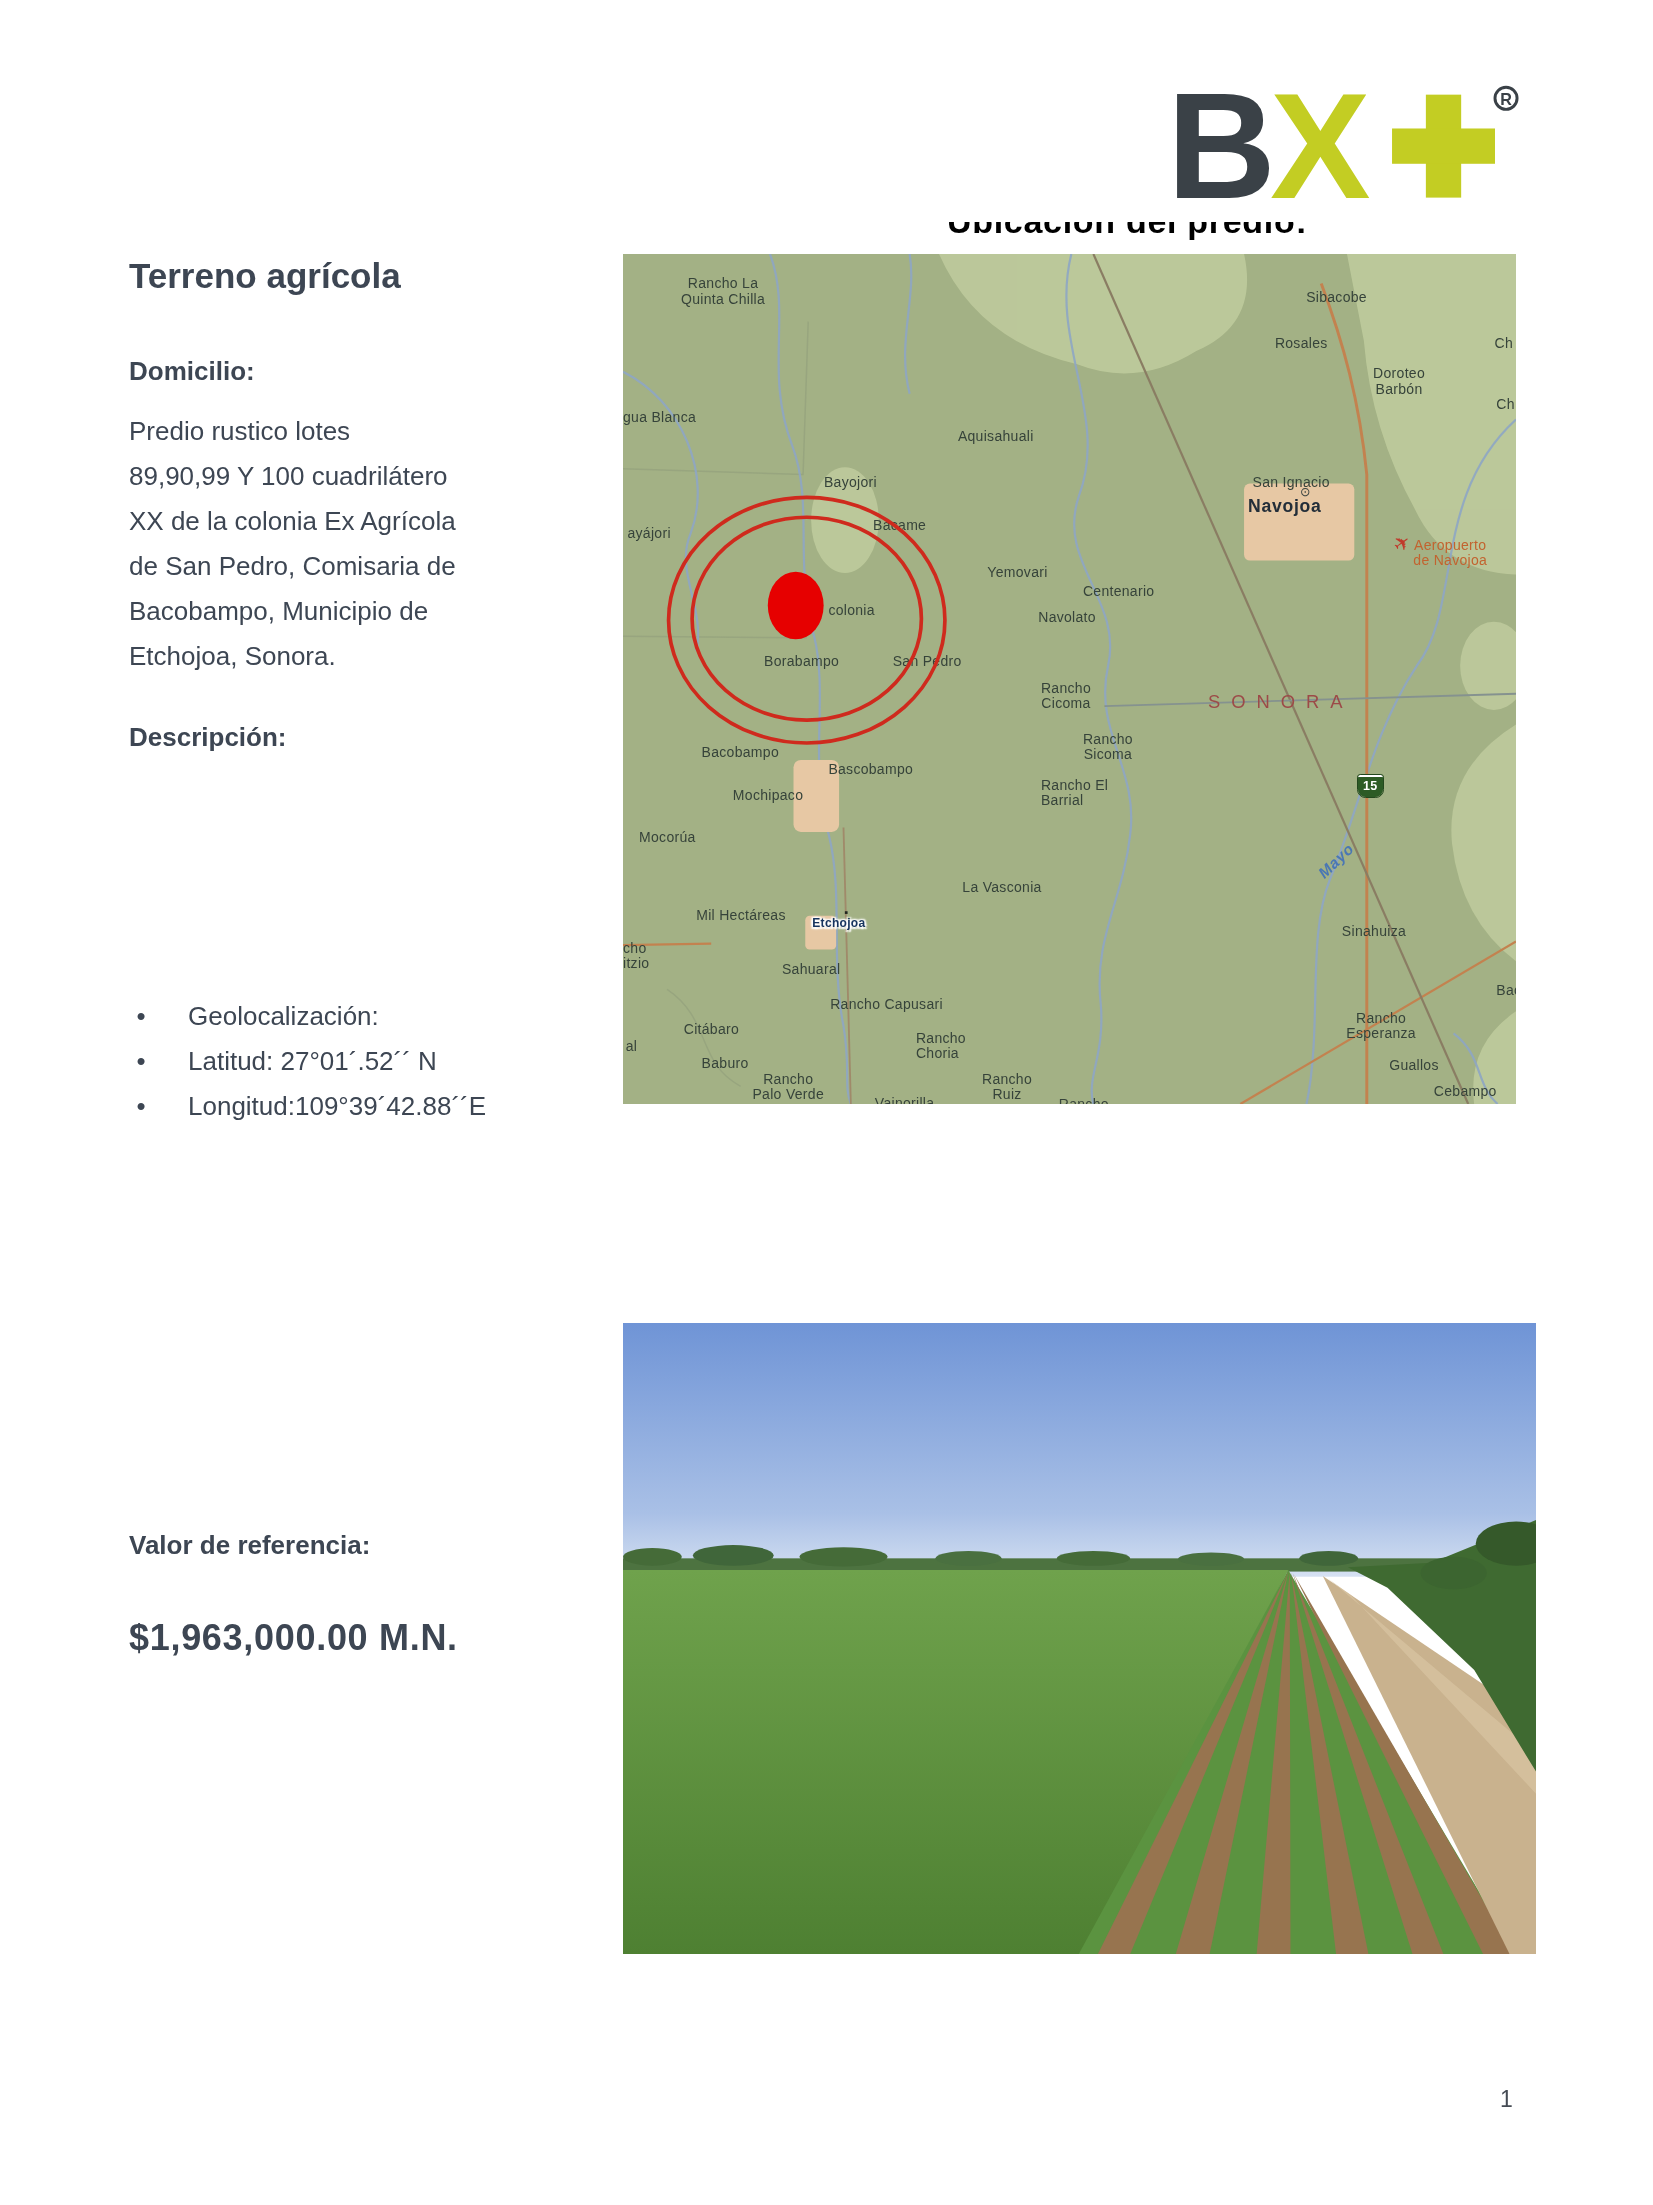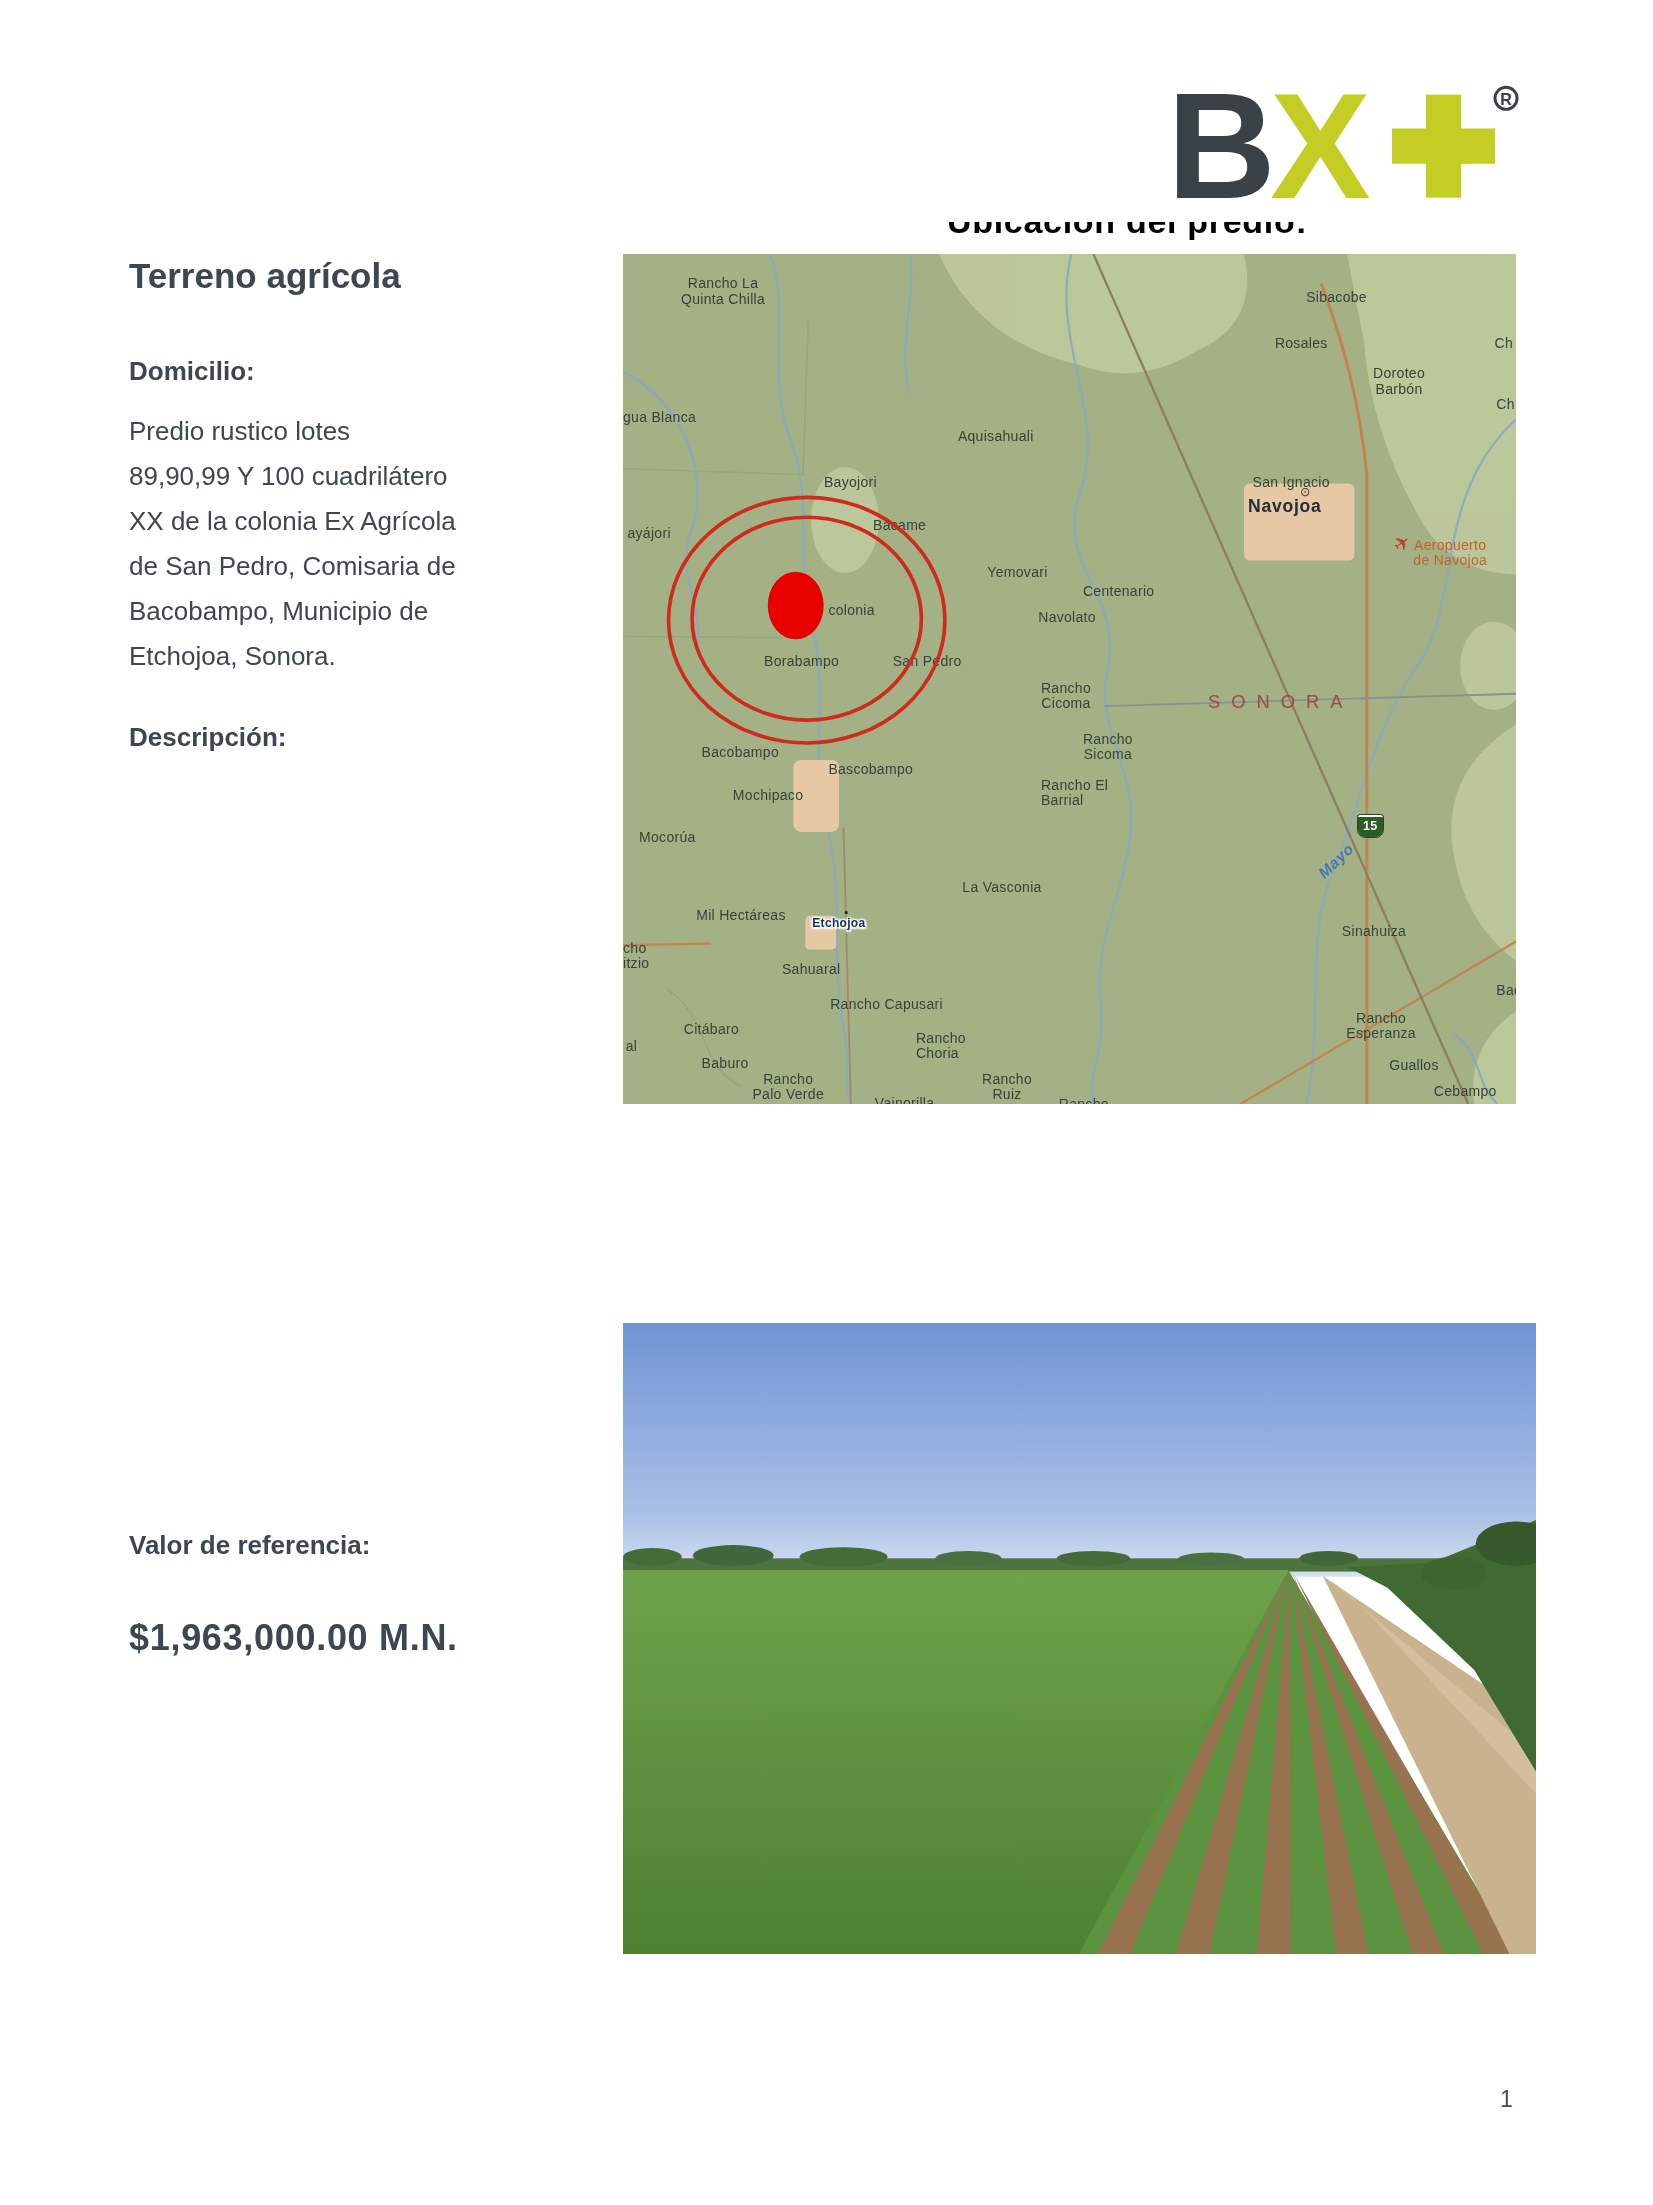--- a/index.html
+++ b/index.html
@@ -39,21 +39,21 @@
   .map-label.marker{font-size:12.5px;color:#3c4542;}
   .map-label.state{color:var(--state-red);font-weight:normal;font-size:18.4px;letter-spacing:11px;}
   .map-label.airport{color:var(--airport-orange);}
   .map-label.plane{color:#c0392b;font-size:20px;transform:rotate(-36deg);}
   .map-label.river{color:var(--river-blue);font-style:italic;font-weight:bold;font-size:15.4px;transform:rotate(-44deg);letter-spacing:0.7px;}
   .map-label.halo{font-weight:bold;font-size:12px;color:#16335e;
     text-shadow:-1.5px -1.5px 1.5px #fff,1.5px -1.5px 1.5px #fff,-1.5px 1.5px 1.5px #fff,1.5px 1.5px 1.5px #fff,0 0 3.7px #fff;}
   .map-label.sq{font-size:11px;color:#20251f;}
   .map-label.shield{background:var(--shield-green);color:#fff;font-weight:bold;font-size:12.5px;
     padding:1.5px 5.1px 2.9px;border-radius:2.2px 2.2px 7.4px 7.4px;border-top:2.9px solid #fff;
-    outline:1.5px solid #24481e;margin-top:40px;}
+    outline:1.5px solid #24481e;}
   .annot{position:absolute;left:0;top:0;width:100%;height:100%;pointer-events:none;}
   
   .photo{position:absolute;left:623px;top:1323px;width:913px;height:631px;overflow:hidden;}
   .photo svg{display:block;width:100%;height:100%;}
 </style>
 </head>
 <body>
 
 <div class="page">
 
@@ -76,20 +76,25 @@
 
   <h2 class="sec-head" style="top:356px;">Domicilio:</h2>
   <div class="addr">Predio rustico lotes
 89,90,99 Y 100 cuadrilátero
 XX de la colonia Ex Agrícola
 de San Pedro, Comisaria de
 Bacobampo, Municipio de
 Etchojoa, Sonora.</div>
 
   <h2 class="sec-head" style="top:722px;">Descripción:</h2>
+  <ul class="blist" style="top:994px;">
+      <li>Geolocalización:</li>
+      <li>Latitud: 27°01´.52´´ N</li>
+      <li>Longitud:109°39´42.88´´E</li>
+    </ul>
 
   <h2 class="sec-head" style="top:1530px;">Valor de referencia:</h2>
   <div class="price">$1,963,000.00 M.N.</div>
 
   <div class="map-title-clip">
     <span>Ubicación del predio:</span>
   </div>
 
   <div class="map">
     <svg class="base" viewBox="0 0 1215 1156" preserveAspectRatio="none">

